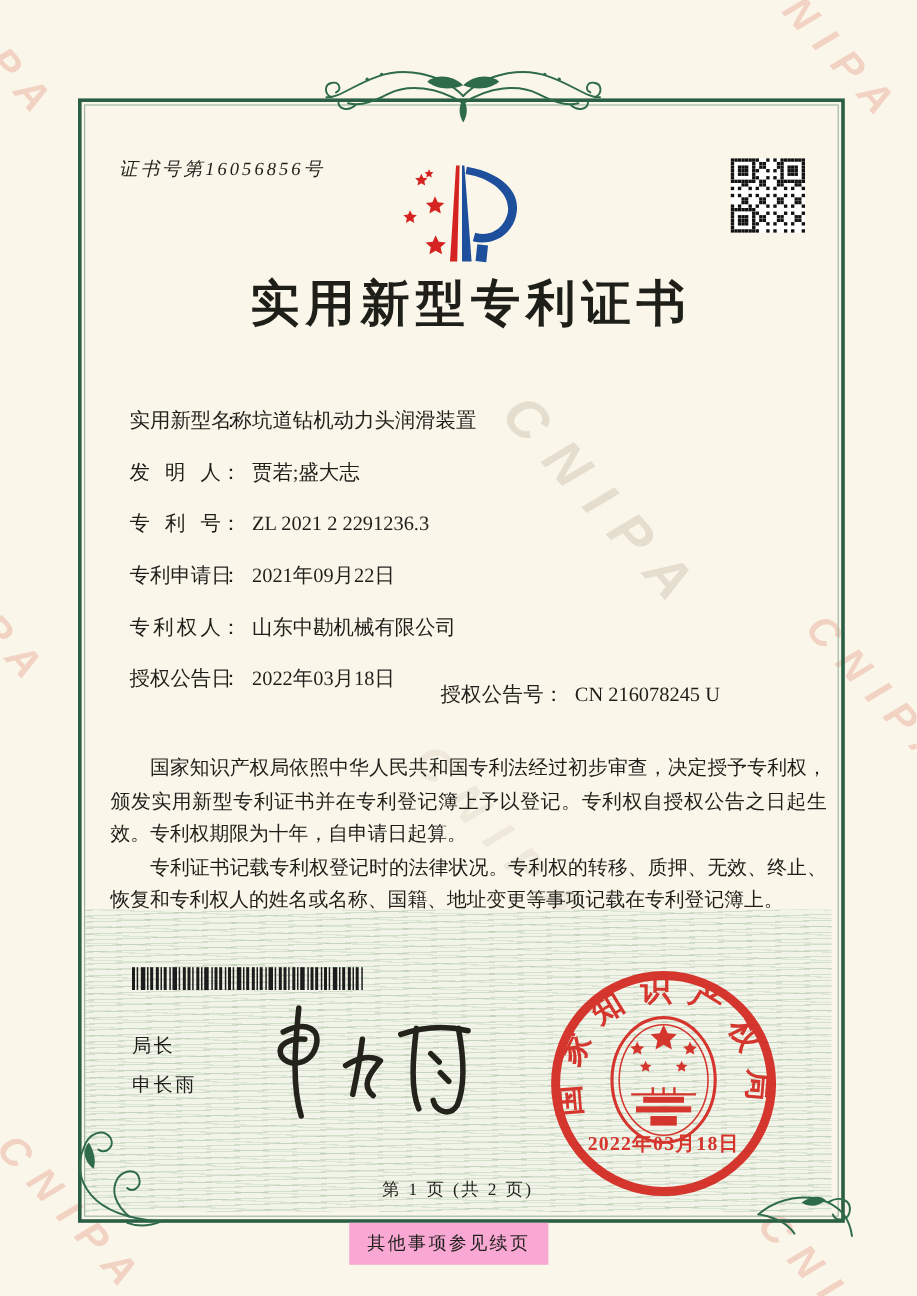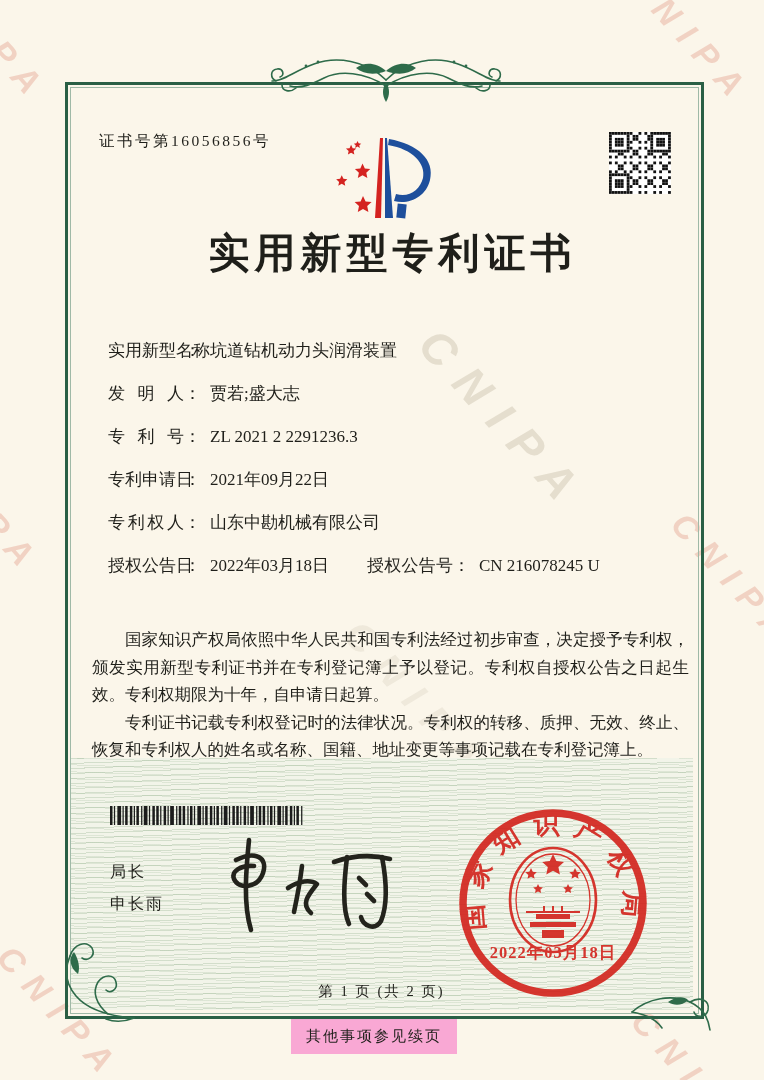--- a/index.html
+++ b/index.html
@@ -12,28 +12,28 @@
   .wm-pink{font-size:34px;color:rgba(226,152,132,.38);}
   .wm-gray{font-size:46px;color:rgba(198,188,168,.42);}
   .wm-gray2{font-size:40px;color:rgba(198,188,168,.22);}
   
   .frame{position:absolute;left:65px;top:82px;width:633px;height:931px;border:3px solid #2a5f45;}
   .frame::after{content:"";position:absolute;inset:2px;border:1px solid #9fb9a7;}
   
   .band{position:absolute;left:70px;top:758px;width:623px;height:252px;background:#f2f4e9;
     background-image:repeating-linear-gradient(178deg,rgba(130,165,125,.28) 0 1px,rgba(255,255,255,0) 1px 5px),
                      repeating-linear-gradient(182deg,rgba(130,165,125,.18) 0 1px,rgba(255,255,255,0) 1px 7px);}
-  .certno{position:absolute;left:99px;top:131px;font-size:15.5px;letter-spacing:2.5px;}
+  .certno{position:absolute;left:99px;top:131px;font-size:15.5px;letter-spacing:2.5px;font-style:italic;}
   .title{position:absolute;left:65px;top:226px;width:633px;text-align:center;font-size:41px;
          font-weight:700;letter-spacing:5px;padding-left:11px;}
   .fields{position:absolute;left:108px;top:339px;width:580px;font-size:17px;}
   .frow{position:relative;height:21px;margin-bottom:22px;white-space:nowrap;}
   .flabel{display:inline-block;width:76px;text-align:justify;text-align-last:justify;vertical-align:top;}
   .fvalue{margin-left:9px;}
-  .pair2{position:absolute;left:259px;top:0;}
+  .pair2{position:absolute;left:259px;top:13px;}
   .pair2 .flabel{width:86px;}
   .body-text{position:absolute;left:92px;top:626px;width:597px;font-size:16.5px;line-height:27.5px;
              text-align:justify;}
   .body-text p{margin:0;text-indent:2em;}
   .signer{position:absolute;font-family:"Liberation Sans","DejaVu Sans",sans-serif;font-size:16px;
           letter-spacing:2px;}
   .pageinfo{position:absolute;left:65px;top:982px;width:633px;text-align:center;font-size:14.5px;
             letter-spacing:2px;}
   .notebox{position:absolute;left:291px;top:1019px;width:166px;height:35px;background:#f9a8d4;
            display:flex;align-items:center;justify-content:center;font-size:15px;letter-spacing:2px;}

